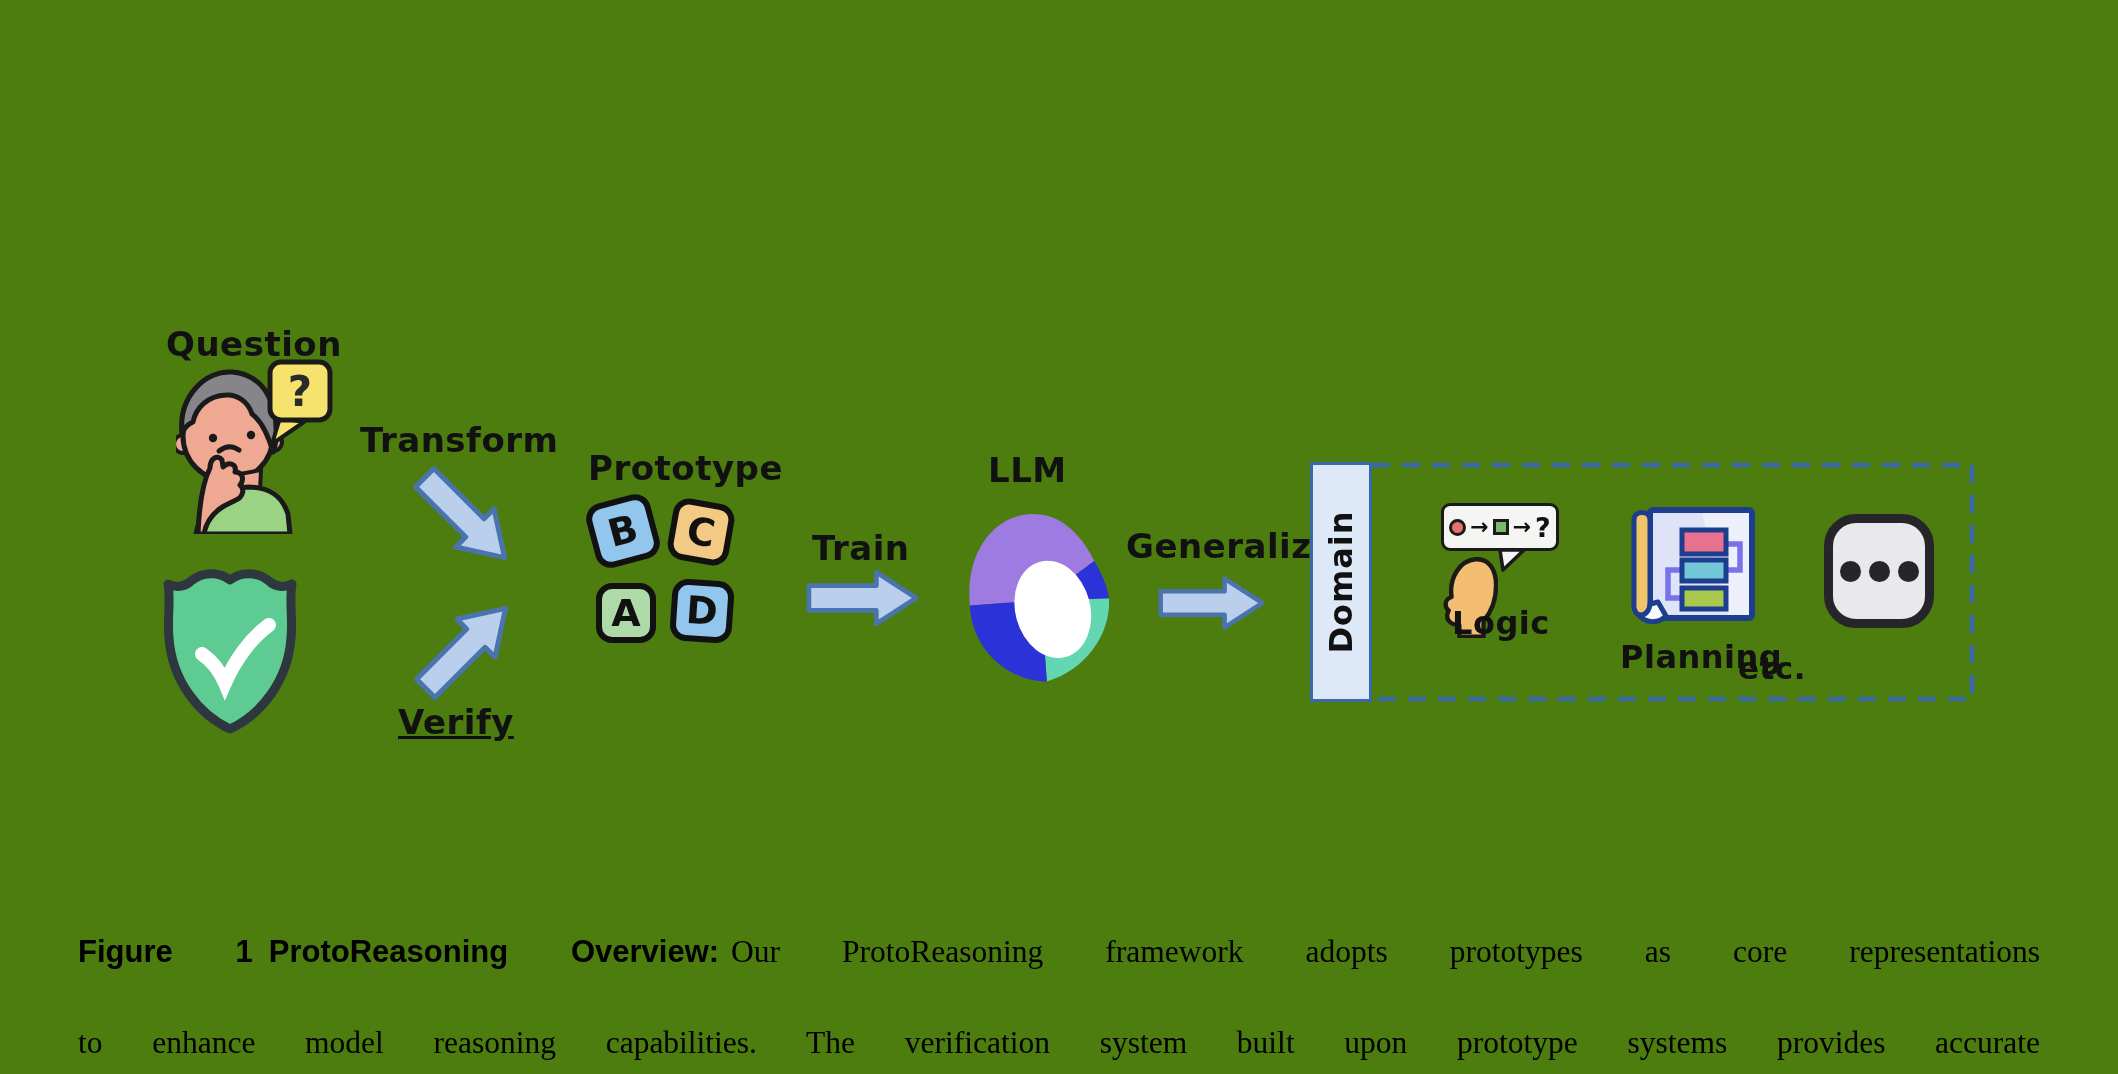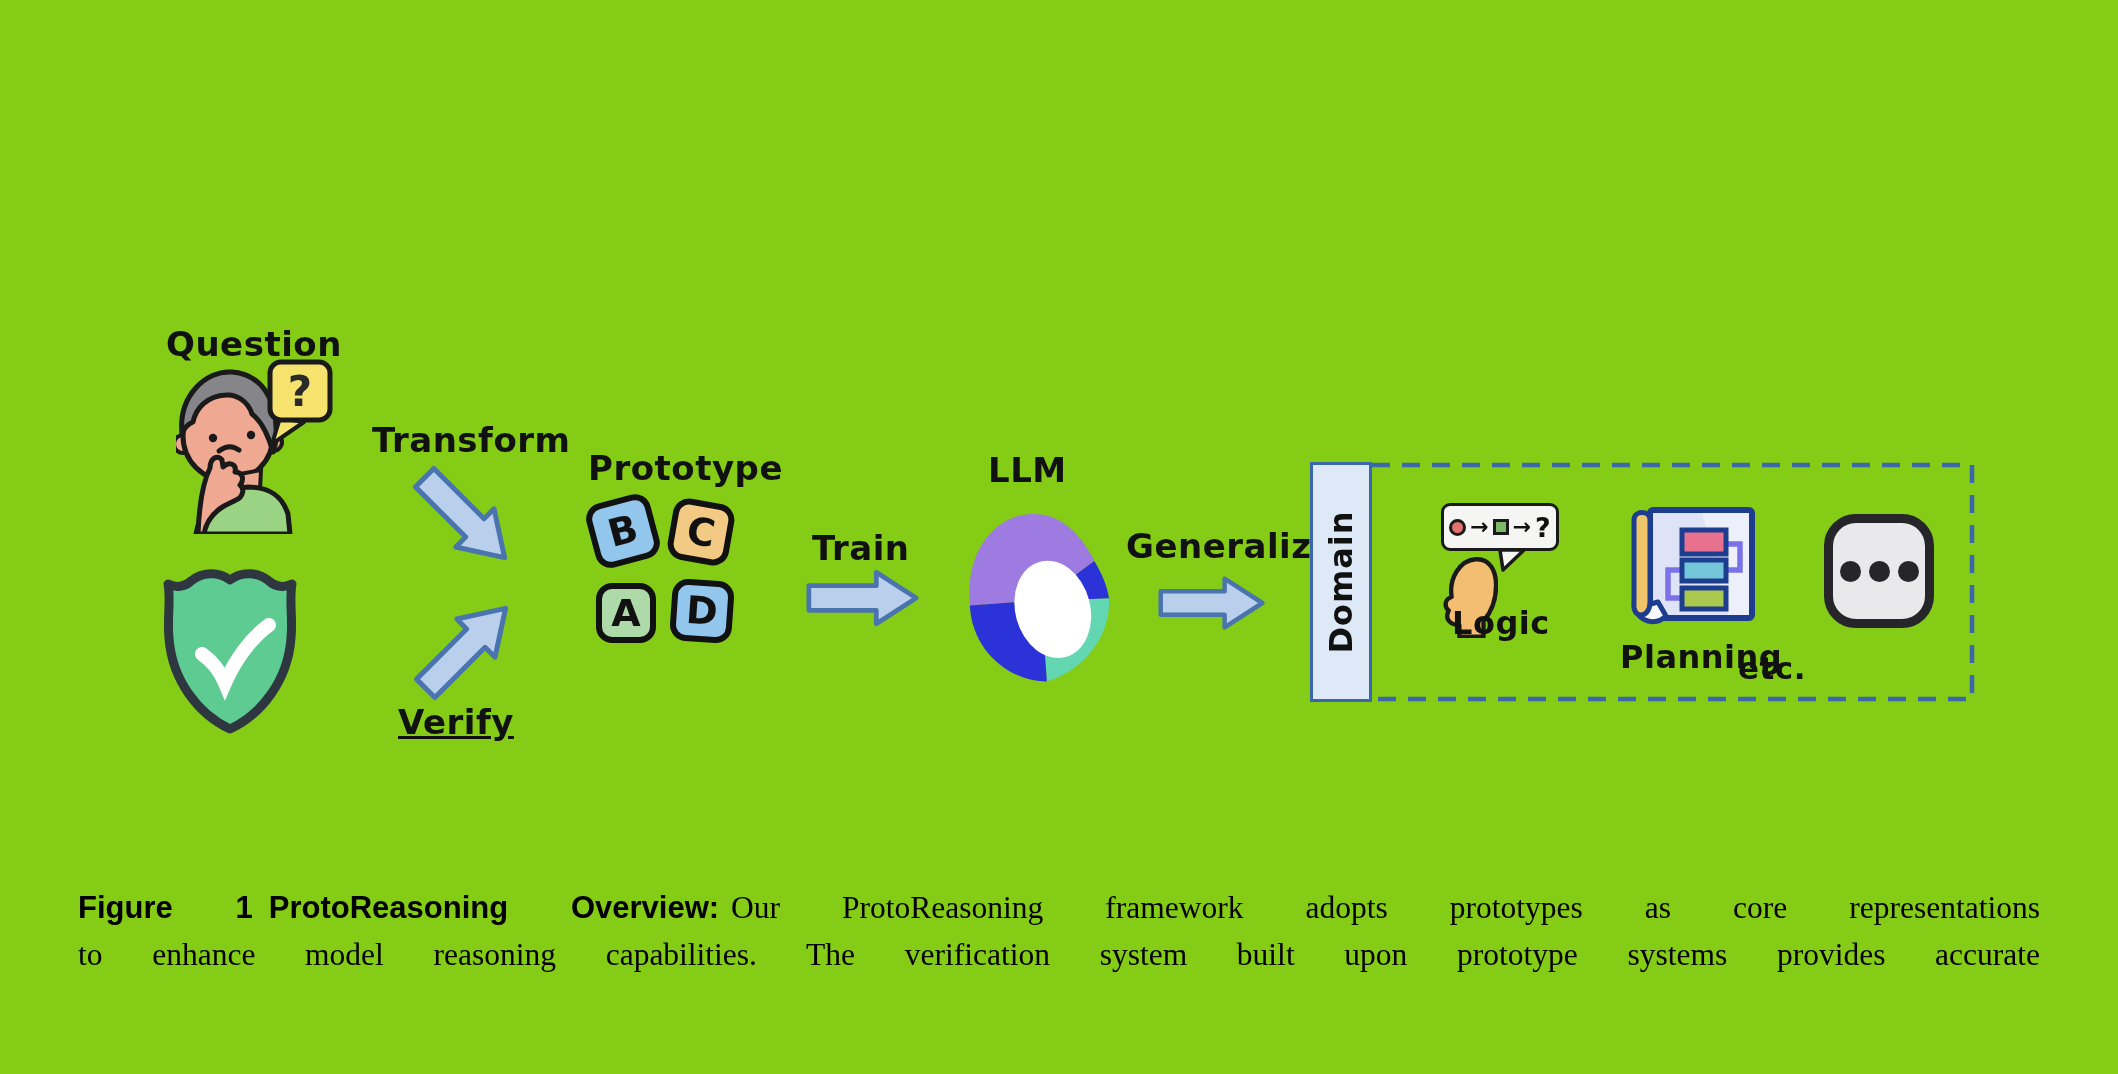--- a/index.html
+++ b/index.html
@@ -1,24 +1,24 @@
 <!DOCTYPE html>
 <html><head>
 <meta charset="utf-8">
 <style>
   * { margin:0; padding:0; box-sizing:border-box; }
   html,body { background:#ffffff; }
-  .stage { position:relative; width:2118px; height:1074px; background:#84cc16; overflow:hidden;
+  .stage { position:relative; width:2118px; height:1074px; background:#4d7c0f; overflow:hidden;
            font-family:"DejaVu Sans", sans-serif; }
 
   
   .dlabel { position:absolute; font-family:"DejaVu Sans",sans-serif; font-weight:600;
             font-size:34px; color:#111; white-space:nowrap; letter-spacing:0.5px; }
   #question-label    { left:166px;  top:324px; }
-  #transform-label   { left:372px;  top:420px; }
+  #transform-label   { left:360px;  top:420px; }
   #verify-label      { left:398px;  top:702px;text-decoration:underline; }
   #prototype-label   { left:588px;  top:448px; }
   #train-label       { left:812px;  top:528px; }
   #llm-label         { left:988px;  top:450px; }
   #generalize-label  { left:1126px; top:526px; }
   #logic-label       { left:1452px; top:604px; font-size:32px; }
   #planning-label    { left:1620px; top:638px; font-size:32px; }
   #etc-label         { left:1738px; top:650px; font-size:31px; }
   #verification-label{ position:absolute; left:118px; top:740px; width:232px; text-align:center;
                        font-weight:600; font-size:33px; color:#111; line-height:42px; }
@@ -66,21 +66,21 @@
 
   
   #etc-box { position:absolute; left:1824px; top:514px; width:110px; height:114px;
              background:#e9e9eb; border:9px solid #26262a; border-radius:32px;
              display:flex; align-items:center; justify-content:center; gap:8px; }
   .etc-dot { width:21px; height:21px; border-radius:50%; background:#26262a; }
 
   
   #caption { position:absolute; left:78px; top:884px; width:1962px; color:#000; }
   .cap-line { line-height:47px; font-size:31.5px; }
-  .cap-just { text-align:justify; text-align-last:justify; }
+  .cap-just { text-align:justify; text-align-last:justify;margin-top:44px; }
   .cap-serif { font-family:"Liberation Serif","DejaVu Serif",serif; }
   .cap-bold { font-family:"Liberation Sans","DejaVu Sans",sans-serif; font-weight:700; font-size:31px; }
   .cap-title { margin-left:16px; }
   .cap-after-colon { margin-left:12px; }
 </style>
 </head>
 <body>
 
 <div class="stage">
 

